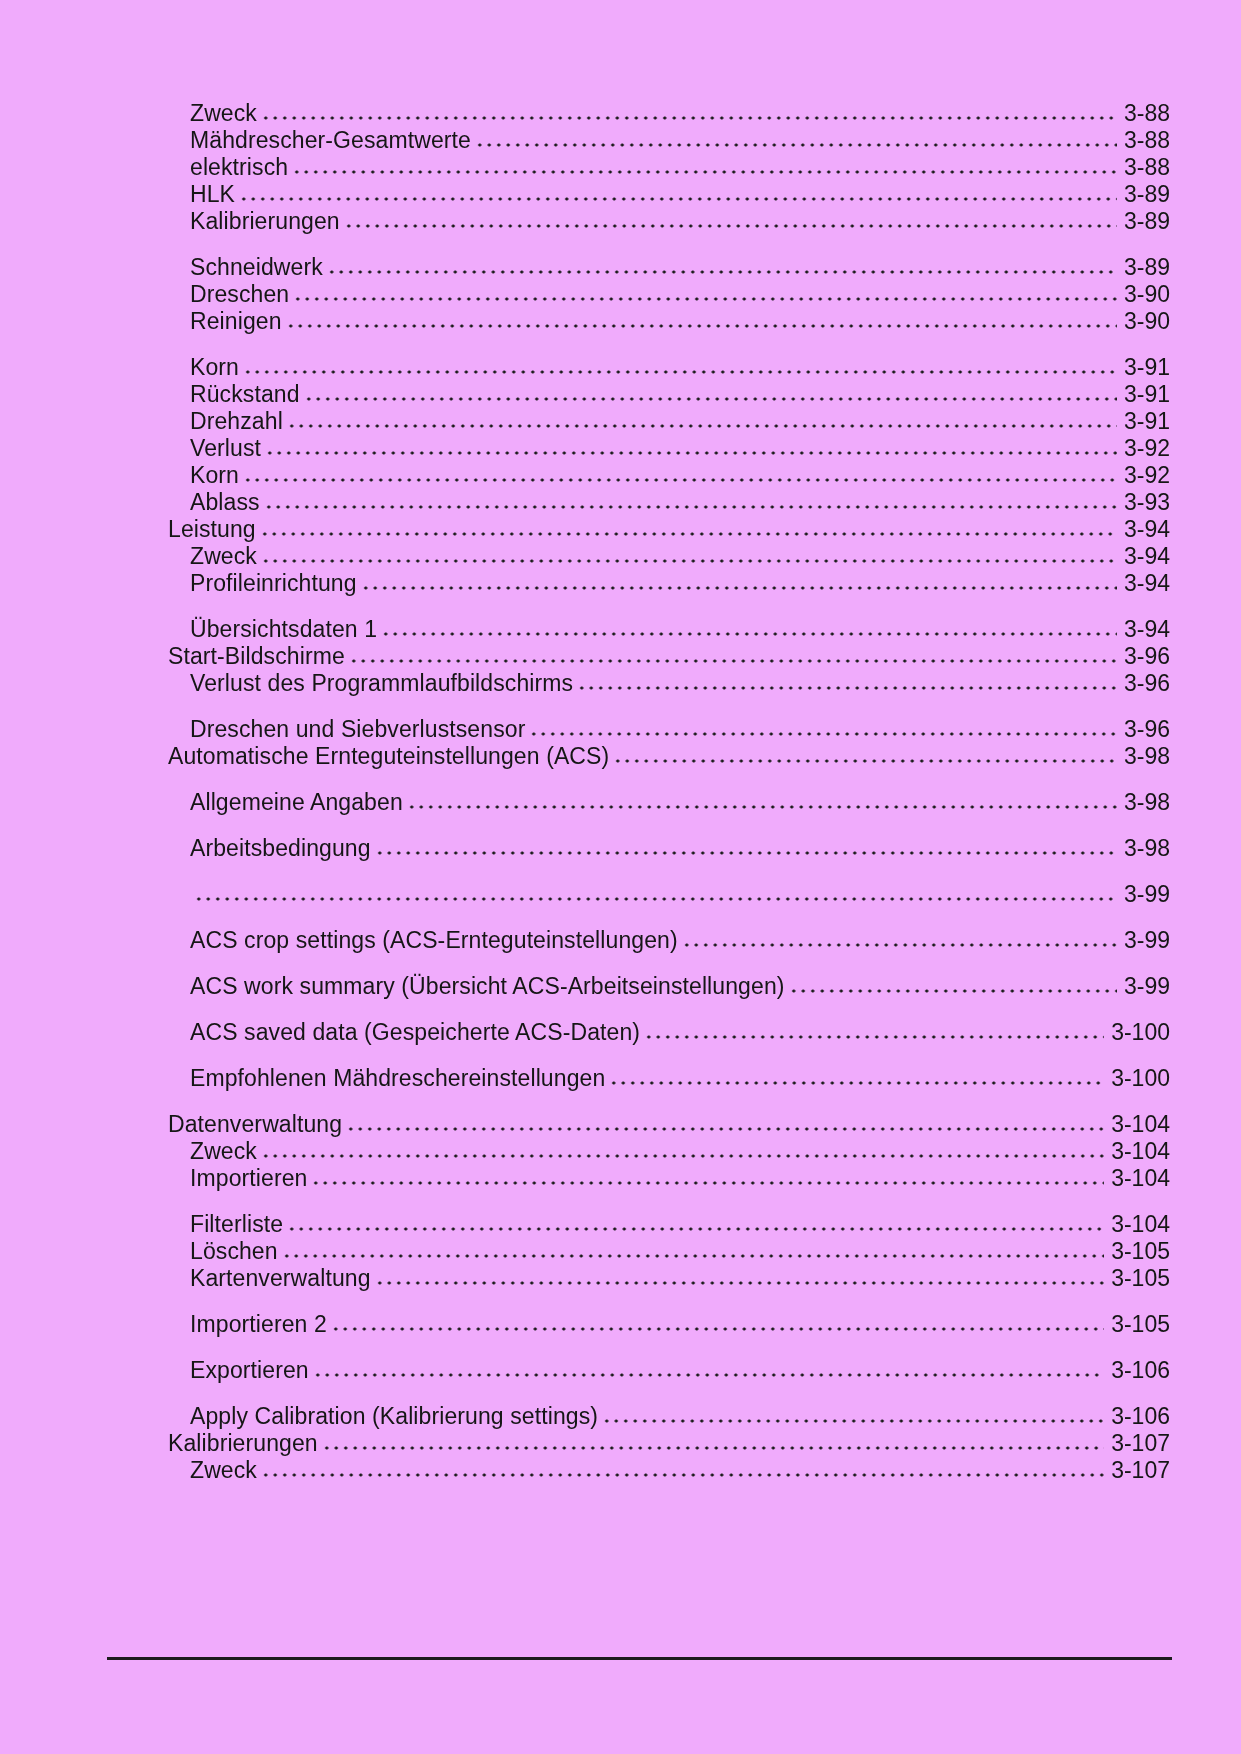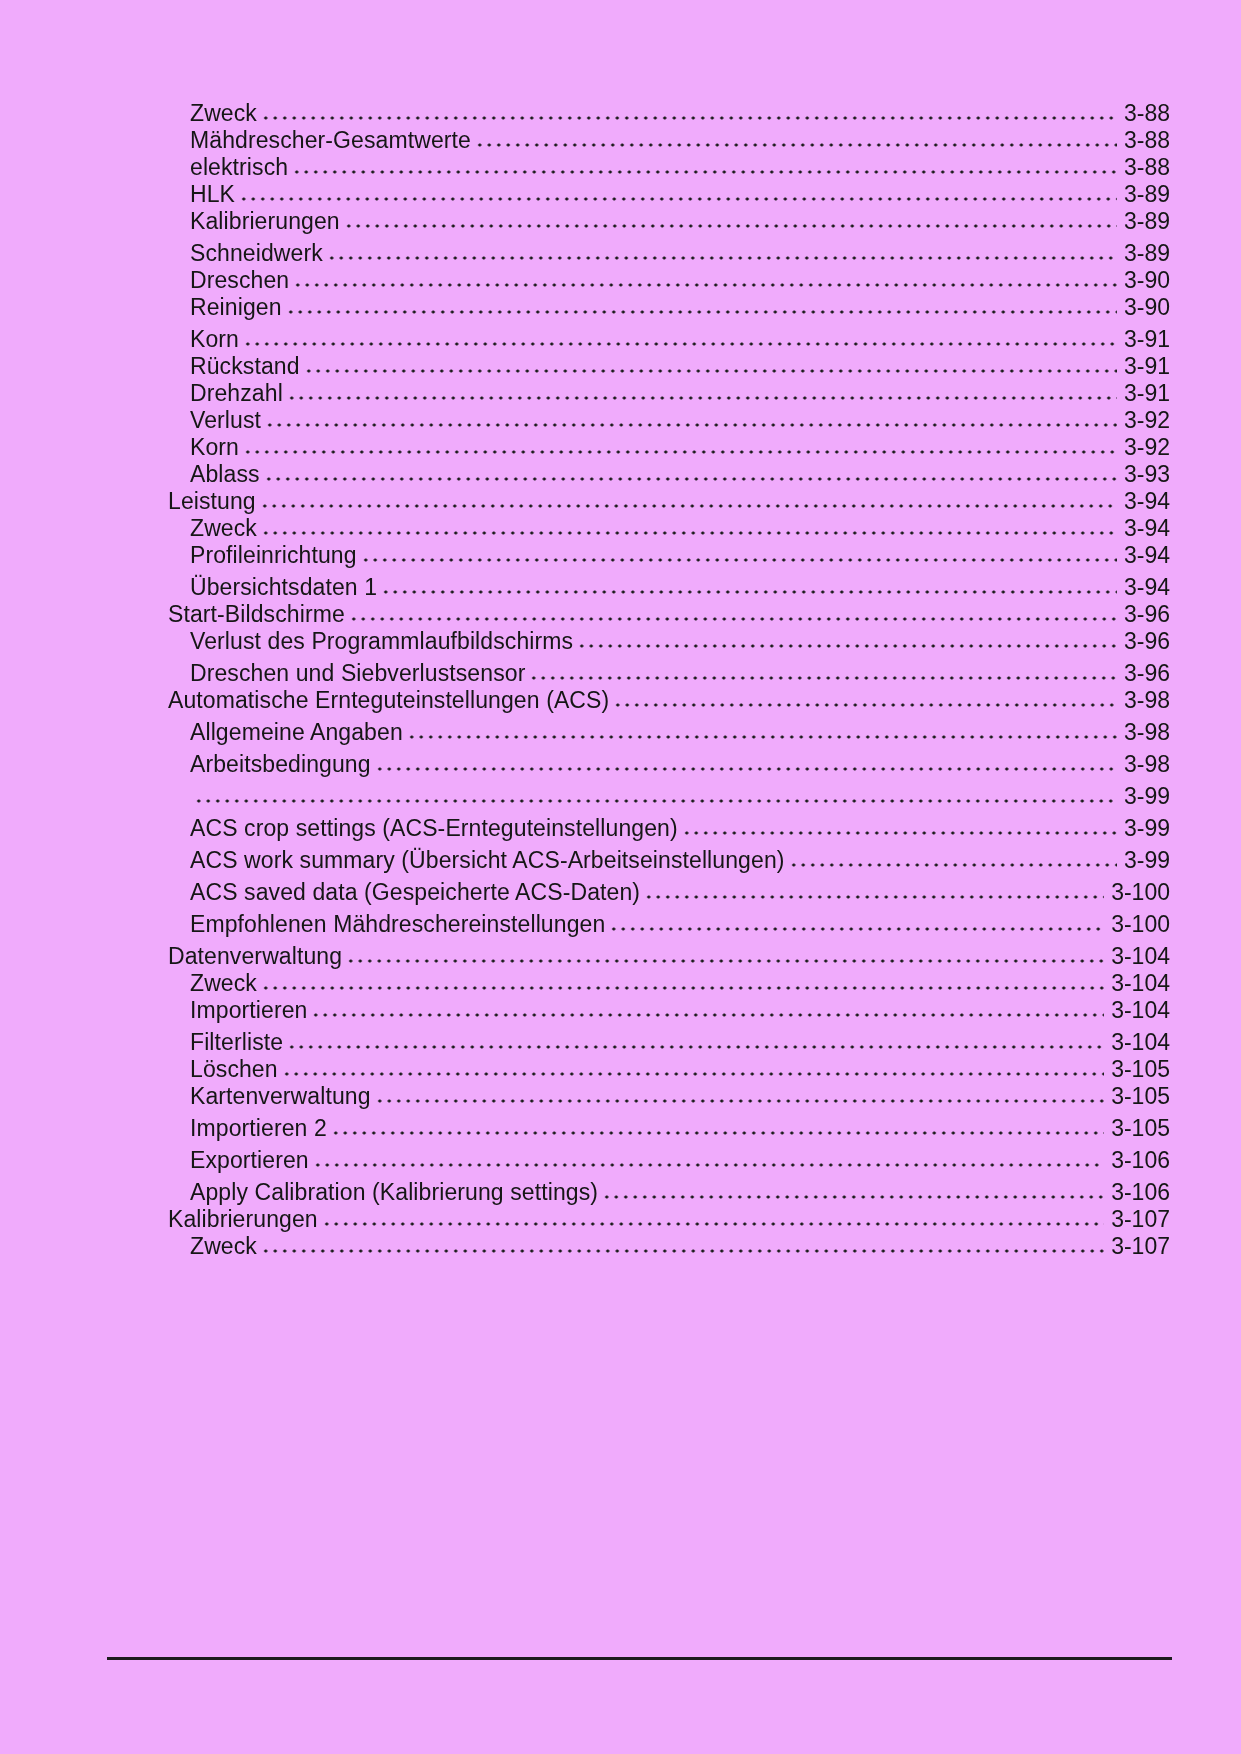--- a/index.html
+++ b/index.html
@@ -28,21 +28,21 @@
   }
   .toc-row {
     display: flex;
     align-items: baseline;
     height: 27px;
     font-size: 23px;
     line-height: 27px;
     white-space: nowrap;
   }
   .toc-row.level-2 { padding-left: 22px; }
-  .toc-row.gap { margin-top: 5px; }
+  .toc-row.gap { margin-top: 19px; }
   .toc-label {
     white-space: nowrap;
     letter-spacing: 0.1px;
   }
   
   .toc-leader {
     flex: 1 1 auto;
     min-width: 12px;
     height: 6px;                      
     margin: 0 7px 0 4px;

